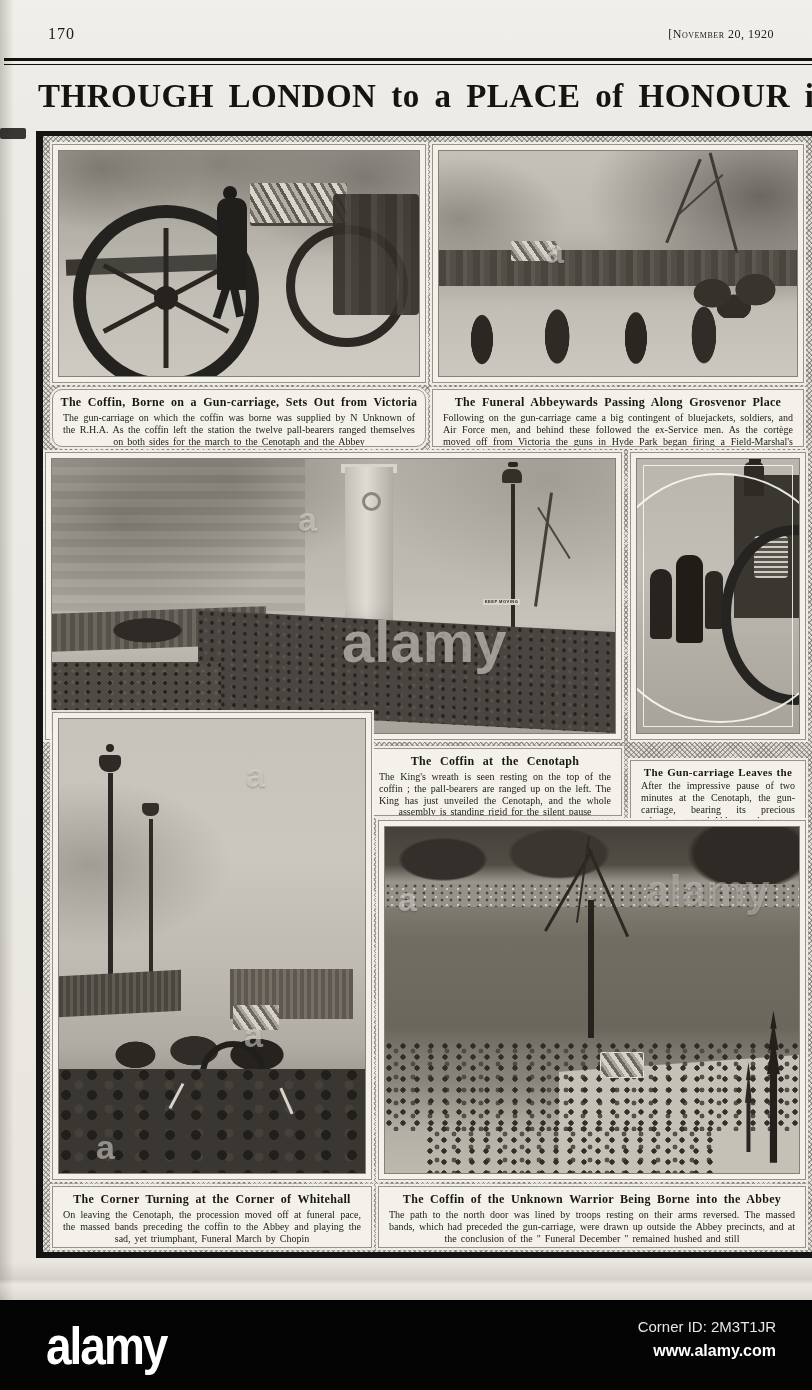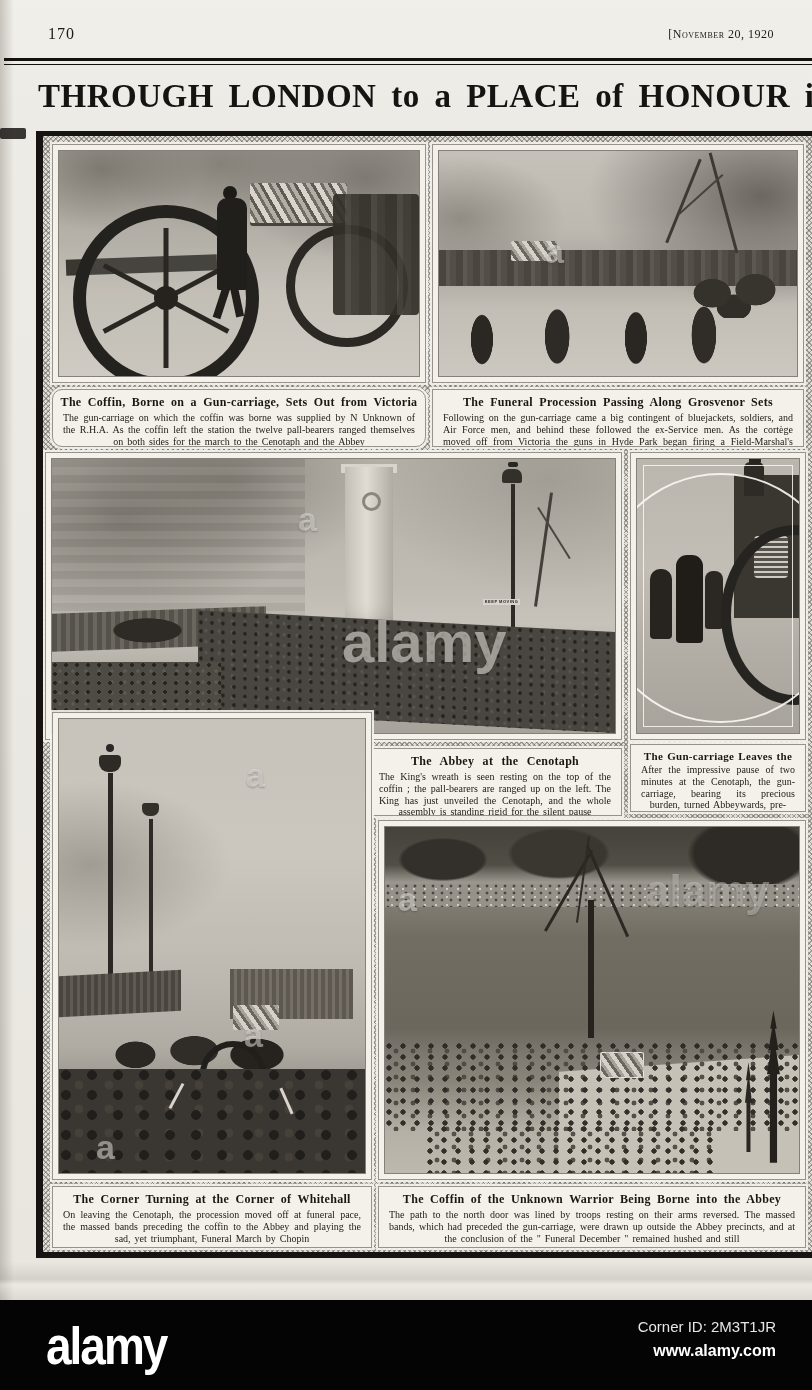--- a/index.html
+++ b/index.html
@@ -118,21 +118,21 @@
       <div class="fig" style="left:20%;top:40%;width:13%;height:9%;border-radius:2px;background:repeating-linear-gradient(55deg,#d5d1c9 0 4px,#6b675f 4px 7px,#a5a199 7px 10px);"></div>
       <div class="fig" style="left:68%;top:2%;width:3px;height:40%;background:#3d3a34;transform:rotate(22deg);"></div>
       <div class="fig" style="left:79%;top:0;width:3px;height:46%;background:#3d3a34;transform:rotate(-15deg);"></div>
       <div class="fig" style="left:73%;top:6%;width:2px;height:26%;background:#46433c;transform:rotate(48deg);"></div>
       <div class="fig" style="left:68%;top:48%;width:30%;height:26%;background:radial-gradient(26px 20px at 28% 58%, #35322c 70%, transparent 73%),radial-gradient(28px 22px at 68% 52%, #38352f 70%, transparent 73%),radial-gradient(24px 18px at 48% 82%, #312e29 70%, transparent 73%);"></div>
       <div class="fig" style="left:0;top:66%;width:100%;height:34%;background:radial-gradient(18px 40px at 12% 52%, #2b2824 60%, transparent 63%),radial-gradient(20px 44px at 33% 48%, #2e2b27 60%, transparent 63%),radial-gradient(18px 42px at 55% 50%, #2a2723 60%, transparent 63%),radial-gradient(20px 46px at 74% 46%, #302d28 60%, transparent 63%);"></div>
     </div>
   </div>
 
   <div class="panel caption" style="left:432px;top:389px;width:372px;height:58px;">
-    <div class="cap-title">The Funeral Procession Passing Along Grosvenor Sets</div>
+    <div class="cap-title">The Funeral Abbeywards Passing Along Grosvenor Place</div>
     <div class="cap-body">Following on the gun-carriage came a big contingent of bluejackets, soldiers, and Air Force men, and behind these followed the ex-Service men.  As the cortège moved off from Victoria the guns in Hyde Park began firing a Field-Marshal's salute</div>
   </div>
 
   <div class="panel" style="left:45px;top:452px;width:577px;height:288px;">
     <div class="photo p3">
       <div class="fig" style="left:0;top:0;width:45%;height:58%;opacity:.8;background:repeating-linear-gradient(180deg, rgba(70,66,60,.22) 0 8px, rgba(124,120,112,.16) 8px 16px);"></div>
       <div class="fig" style="left:51.4%;top:2%;width:56px;height:9px;background:#d8d4cc;"></div>
       <div class="fig" style="left:52%;top:3%;width:48px;height:62%;background:linear-gradient(90deg,#c3bfb7,#e0dcd4 45%,#b1ada5);box-shadow:inset 0 -30px 20px -18px rgba(90,86,78,.4);"></div>
       <div class="fig" style="left:55%;top:12%;width:13px;height:13px;border:3px solid #8a867e;border-radius:50%;"></div>
       <div class="fig" style="left:50.2%;top:60%;width:66px;height:10%;background:linear-gradient(90deg,#bbb7af,#d8d4cc,#a9a59d);"></div>
@@ -143,40 +143,40 @@
       <div class="fig" style="left:87%;top:12%;width:2.5px;height:42%;background:#43403a;transform:rotate(8deg);"></div>
       <div class="fig" style="left:89%;top:16%;width:2px;height:22%;background:#4a473f;transform:rotate(-32deg);"></div>
       <div class="fig" style="left:0;top:55%;width:38%;height:14%;transform:skewY(-2deg);background:repeating-linear-gradient(90deg,#55524b 0 5px,#6b675f 5px 9px);"></div>
       <div class="fig" style="left:10%;top:57%;width:14%;height:10%;background:radial-gradient(60% 60% at 50% 55%, #2e2b26 70%, transparent 74%);"></div>
       <div class="fig" style="left:26%;top:63%;width:74%;height:37%;transform:skewY(3deg);transform-origin:right;background-color:#494540;background-image:radial-gradient(circle at 3px 3px, #26231f 1.6px, transparent 2.1px),radial-gradient(circle at 8px 9px, #5a564e 1.4px, transparent 1.9px);background-size:11px 9px,13px 11px;"></div>
       <div class="fig" style="left:0;top:74%;width:30%;height:26%;background-color:#4e4a44;background-image:radial-gradient(circle at 3px 3px, #28251f 1.6px, transparent 2.1px),radial-gradient(circle at 8px 9px, #5f5b53 1.4px, transparent 1.9px);background-size:11px 9px,13px 11px;"></div>
     </div>
   </div>
 
   <div class="panel caption" style="left:368px;top:748px;width:254px;height:68px;">
-    <div class="cap-title" style="word-spacing:5px;">The Abbey at the Cenotaph</div>
+    <div class="cap-title" style="word-spacing:5px;">The Coffin at the Cenotaph</div>
     <div class="cap-body">The King's wreath is seen resting on the top of the coffin ; the pall-bearers are ranged up on the left.  The King has just unveiled the Cenotaph, and the whole assembly is standing rigid for the silent pause</div>
   </div>
 
   <div class="panel" style="left:630px;top:452px;width:176px;height:288px;">
     <div class="photo p4">
       <div class="fig" style="left:8%;top:40%;width:22px;height:70px;background:#27241f;border-radius:10px 10px 4px 4px;"></div>
       <div class="fig" style="left:24%;top:35%;width:27px;height:88px;background:#201d19;border-radius:11px 11px 4px 4px;"></div>
       <div class="fig" style="left:42%;top:41%;width:18px;height:58px;background:#2b2823;border-radius:8px 8px 3px 3px;"></div>
       <div class="fig" style="left:60%;top:6%;width:50%;height:52%;background:#3a3731;"></div>
       <div class="fig" style="left:72%;top:28%;width:34px;height:42px;border-radius:4px;background:repeating-linear-gradient(180deg,#cfcbc3 0 2.5px,#55524c 2.5px 5px);"></div>
       <div class="fig" style="left:66%;top:1%;width:20px;height:34px;background:#2e2b26;border-radius:6px 6px 0 0;"></div>
       <div class="fig" style="left:69%;top:-2%;width:12px;height:10px;background:#262420;border-radius:3px;"></div>
       <div class="fig" style="left:52%;top:24%;width:128px;height:160px;border:10px solid #262420;border-radius:50%;"></div>
       <div class="fig" style="left:-25%;top:5%;width:150%;height:90%;border:2px solid rgba(250,248,244,.9);border-radius:50%;"></div>
       <div class="fig" style="left:6px;top:6px;right:6px;bottom:6px;border:1.5px solid rgba(250,248,244,.85);"></div>
     </div>
   </div>
 
-  <div class="panel caption" style="left:630px;top:744px;width:176px;height:68px;">
+  <div class="panel caption" style="left:630px;top:760px;width:176px;height:68px;">
     <div class="cap-title" style="font-size:11px;word-spacing:1px;">The Gun-carriage Leaves the</div>
     <div class="cap-body">After the impressive pause of two minutes at the Cenotaph, the gun-carriage, bearing its precious burden, turned Abbeywards, pre-</div>
   </div>
 
   <div class="panel" style="left:52px;top:712px;width:320px;height:468px;">
     <div class="photo p5">
       <div class="fig" style="left:16%;top:12%;width:5px;height:52%;background:#2a2724;"></div>
       <div class="fig" style="left:13.2%;top:8%;width:22px;height:17px;background:#2e2b26;border-radius:4px 4px 9px 9px;"></div>
       <div class="fig" style="left:15.4%;top:5.4%;width:8px;height:8px;background:#2a2724;border-radius:50%;"></div>
       <div class="fig" style="left:29.4%;top:22%;width:4px;height:42%;background:#2e2b27;"></div>

